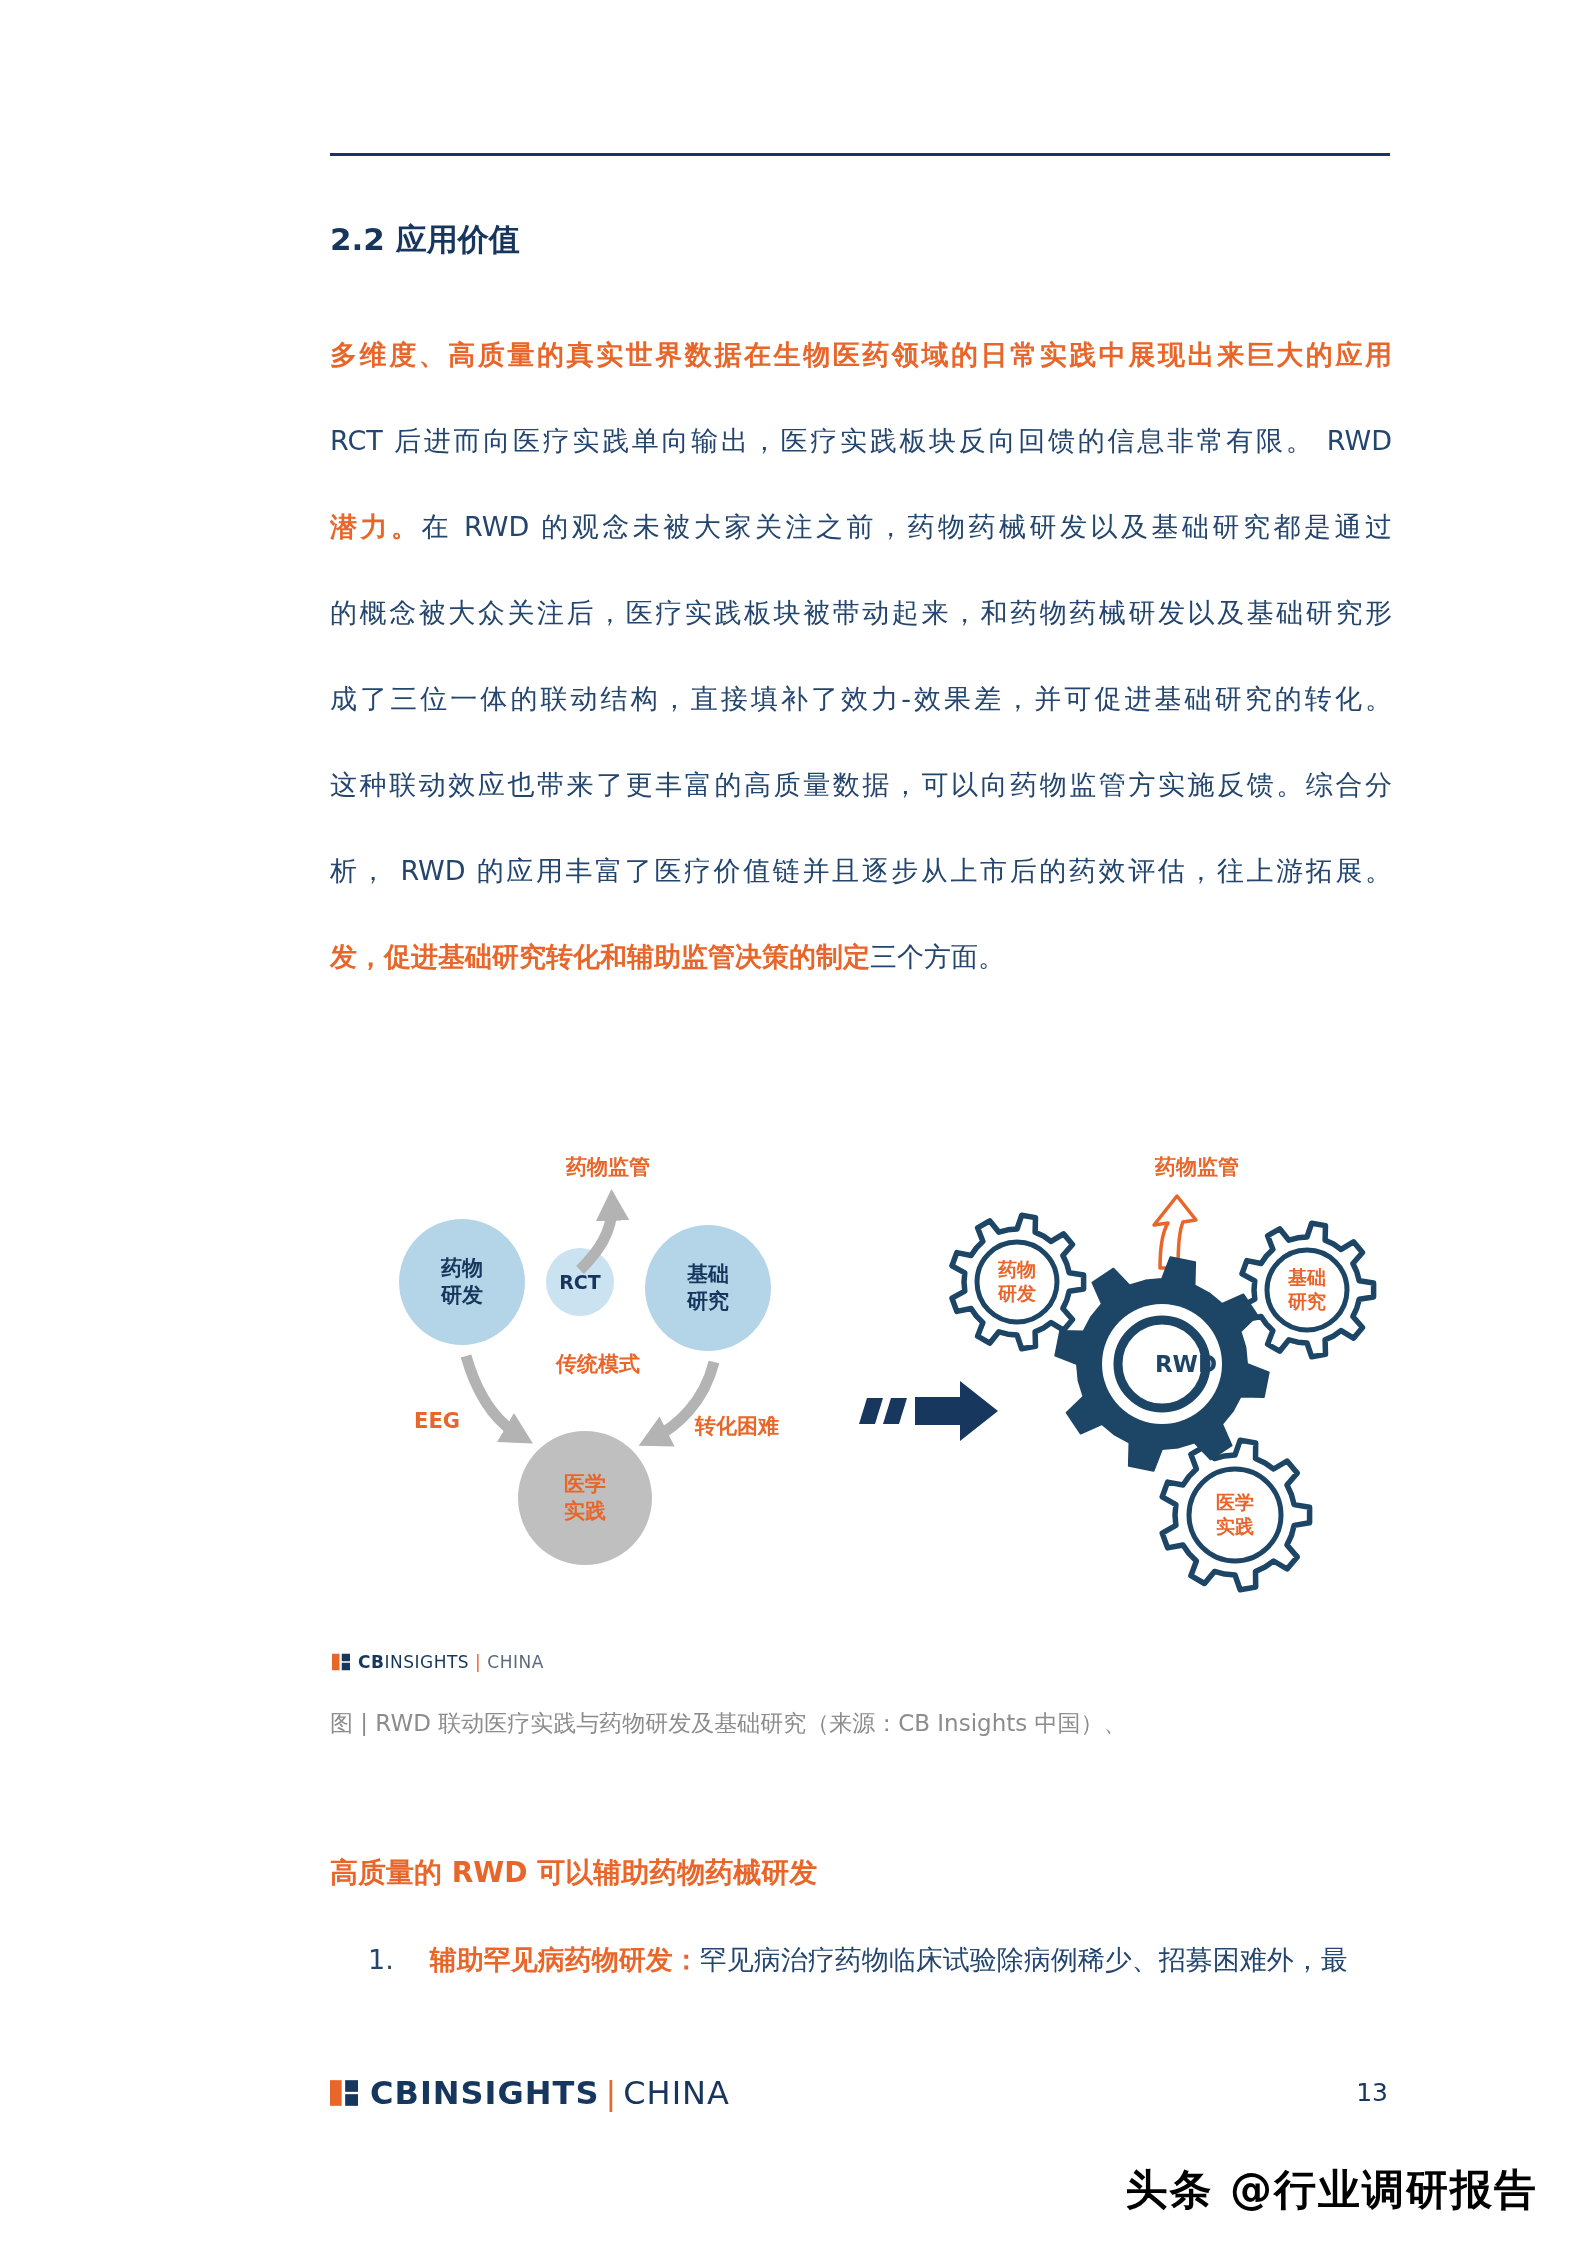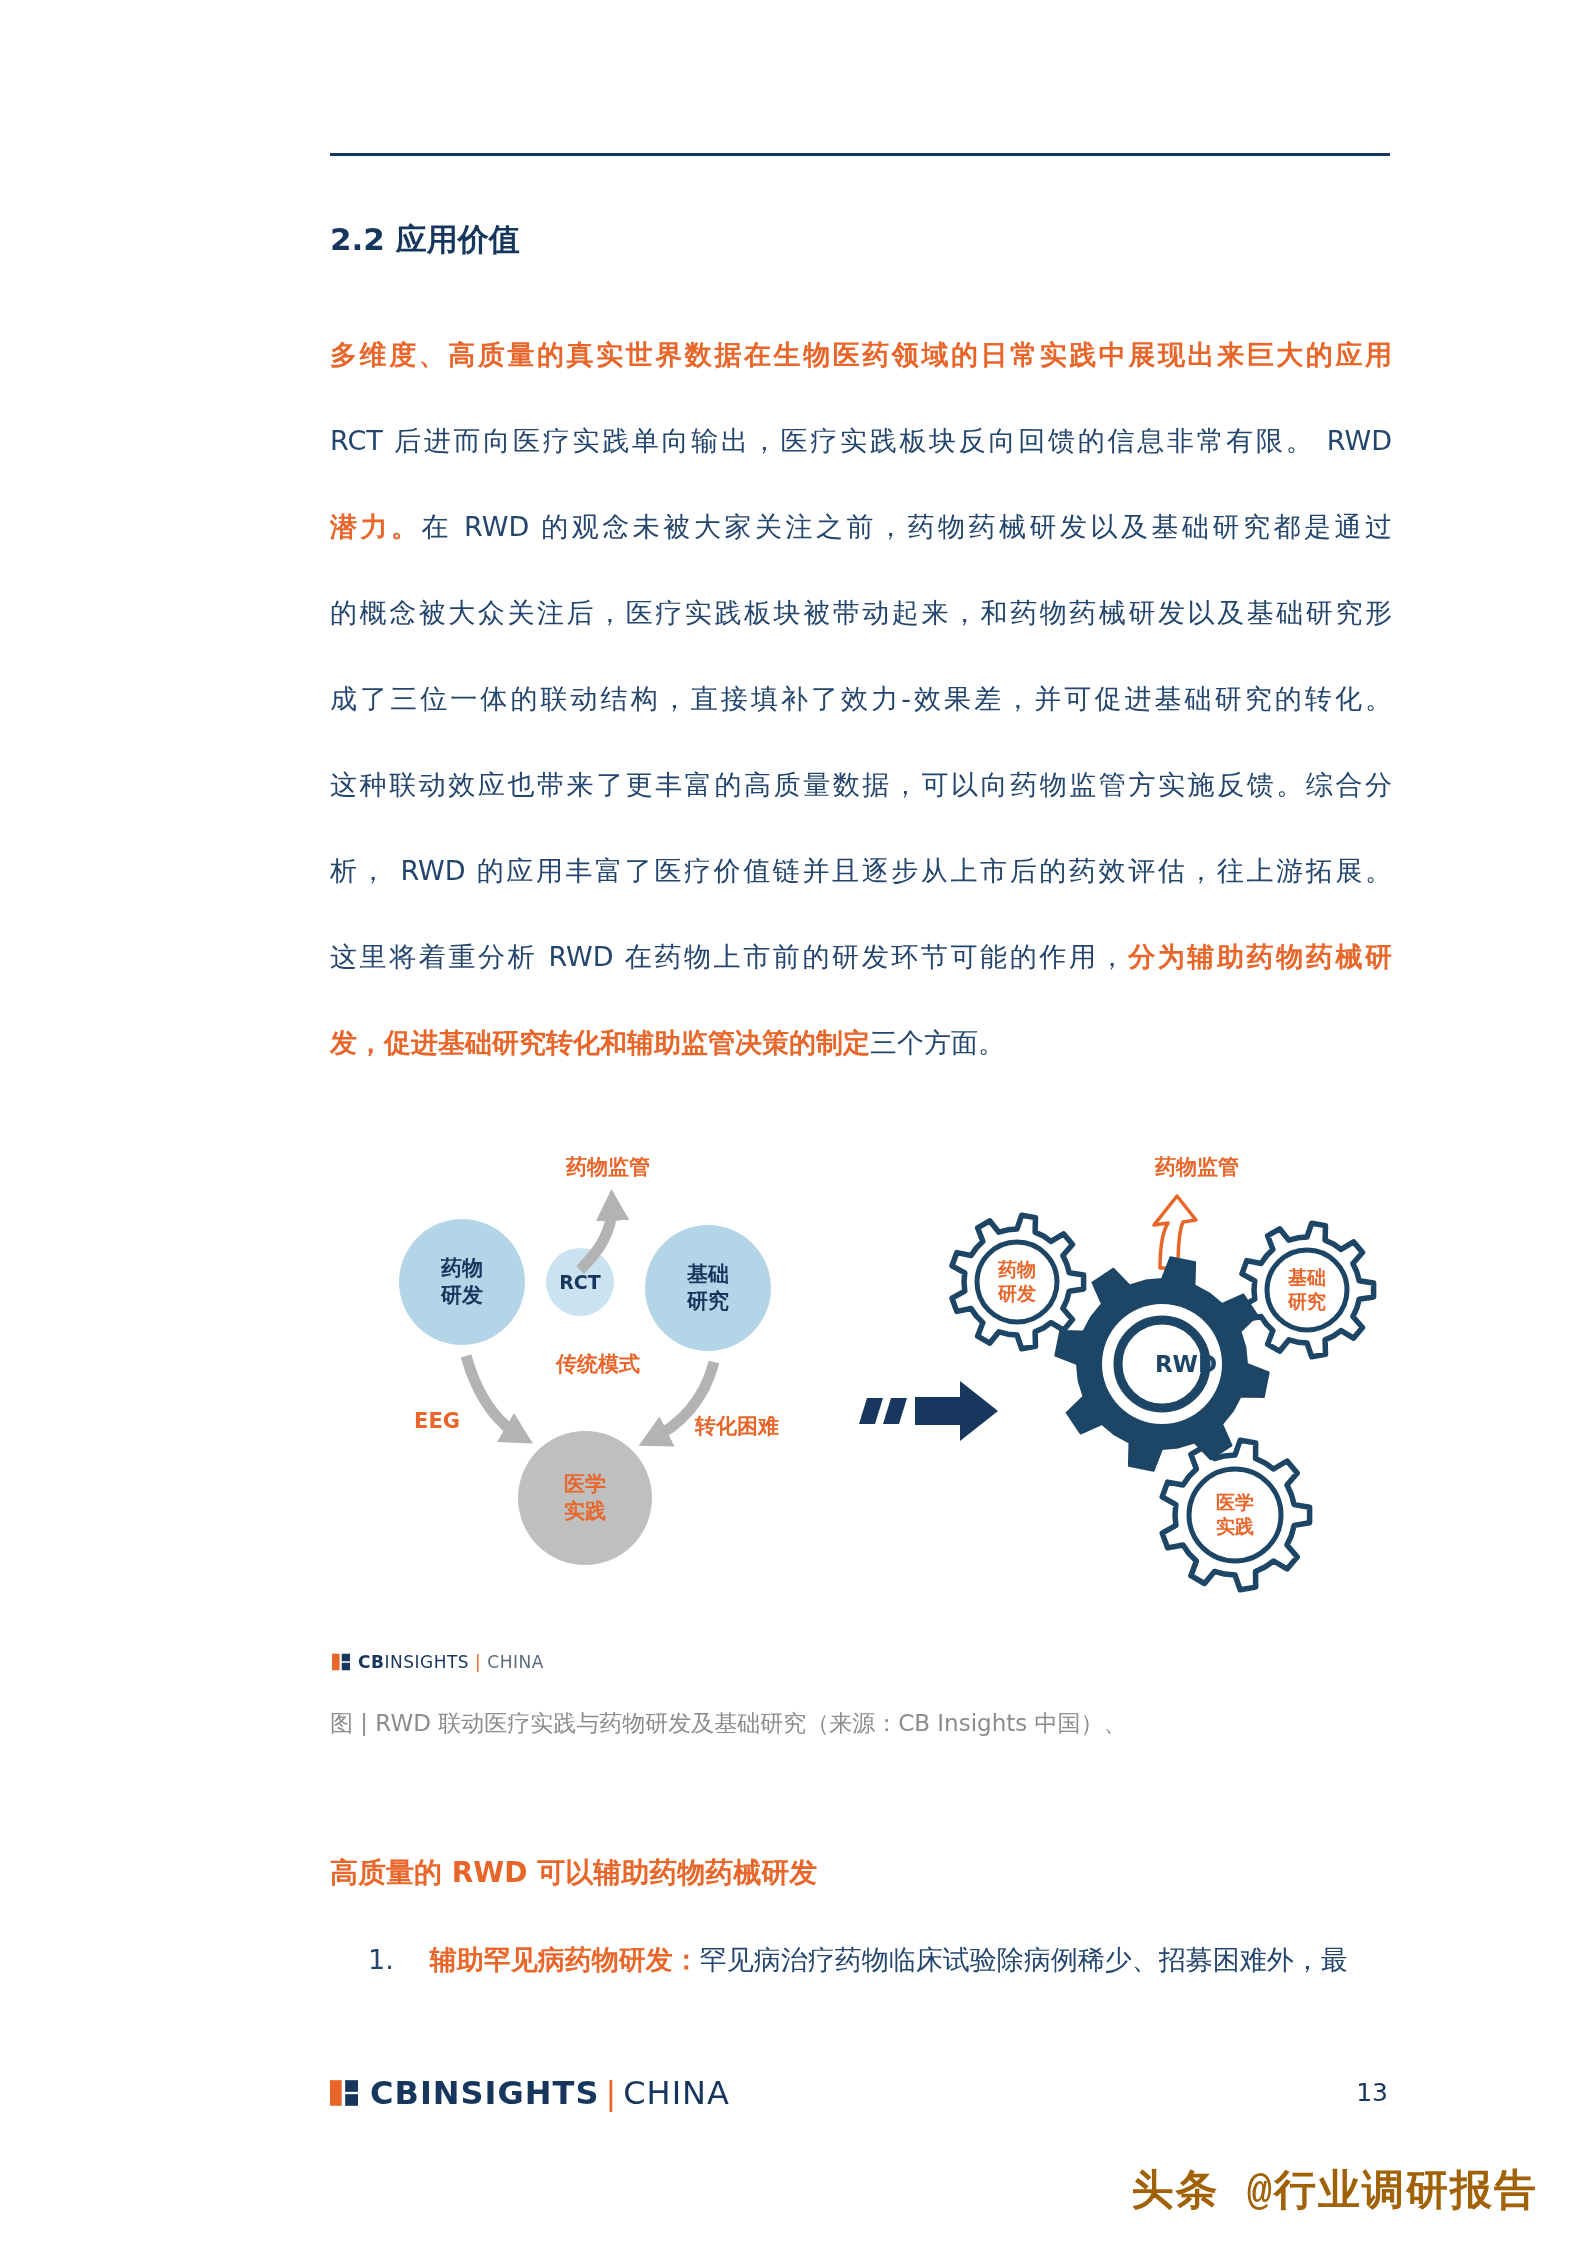--- a/index.html
+++ b/index.html
@@ -44,40 +44,39 @@
   .subheading{position:absolute;left:330px;top:1854px;font-size:28px;font-weight:bold;color:var(--orange);}
   .list-item{position:absolute;left:368px;top:1942px;width:1024px;font-size:27px;color:var(--body-navy);}
   .item-num{margin-right:36px;}
 
   .footer-logo{position:absolute;left:330px;top:2074px;display:flex;align-items:center;gap:12px;
                font-size:32px;color:var(--navy);letter-spacing:1px;}
   .footer-logo svg{width:28px;height:28px;display:block;}
   .footer-logo .b2{font-weight:600;}
   .footer-logo .b3{font-weight:400;color:var(--navy);}
   .page-number{position:absolute;right:198px;top:2078px;font-size:25px;color:var(--navy);}
-  .watermark{position:absolute;right:48px;top:2162px;font-size:42px;font-weight:bold;color:#a16207;letter-spacing:2px;font-family:Liberation Mono, monospace;}
+  .watermark{position:absolute;right:48px;top:2162px;font-size:42px;font-weight:bold;color:#000000;letter-spacing:2px;}
 </style>
 </head>
 <body>
 
 <div class="page">
 
   <div class="rule"></div>
 
   <h1 class="section-title">2.2 应用价值</h1>
 
   <div class="paragraph">
     <div class="pline"><span class="o">多维度、高质量的真实世界数据在生物医药领域的日常实践中展现出来巨大的应用</span></div>
     <div class="pline"><span class="t">RCT 后进而向医疗实践单向输出，医疗实践板块反向回馈的信息非常有限。 RWD</span></div>
     <div class="pline"><span class="o">潜力。</span><span class="t">在 RWD 的观念未被大家关注之前，药物药械研发以及基础研究都是通过</span></div>
     <div class="pline"><span class="t">的概念被大众关注后，医疗实践板块被带动起来，和药物药械研发以及基础研究形</span></div>
     <div class="pline"><span class="t">成了三位一体的联动结构，直接填补了效力-效果差，并可促进基础研究的转化。</span></div>
     <div class="pline"><span class="t">这种联动效应也带来了更丰富的高质量数据，可以向药物监管方实施反馈。综合分</span></div>
     <div class="pline"><span class="t">析， RWD 的应用丰富了医疗价值链并且逐步从上市后的药效评估，往上游拓展。</span></div>
-    <div class="pline"><span class="t">这里将着重分析 RWD 在药物上市前的研发环节可能的作用，</span><span class="o">分为辅助药物药械研</span></div>
     <div class="pline last"><span class="o">发，促进基础研究转化和辅助监管决策的制定</span><span class="t">三个方面。</span></div>
   </div>
 
   <div class="diagram">
     <svg id="diagram-svg" viewBox="0 0 1100 490">
       <defs>
         <marker id="mgray" viewBox="0 0 4 4" markerWidth="3.4" markerHeight="3.4" refX="1.8" refY="2" orient="auto">
           <path d="M0,0.2 L3.4,2 L0,3.8 Z" fill="#B3B3B3"></path>
         </marker>
       </defs>

